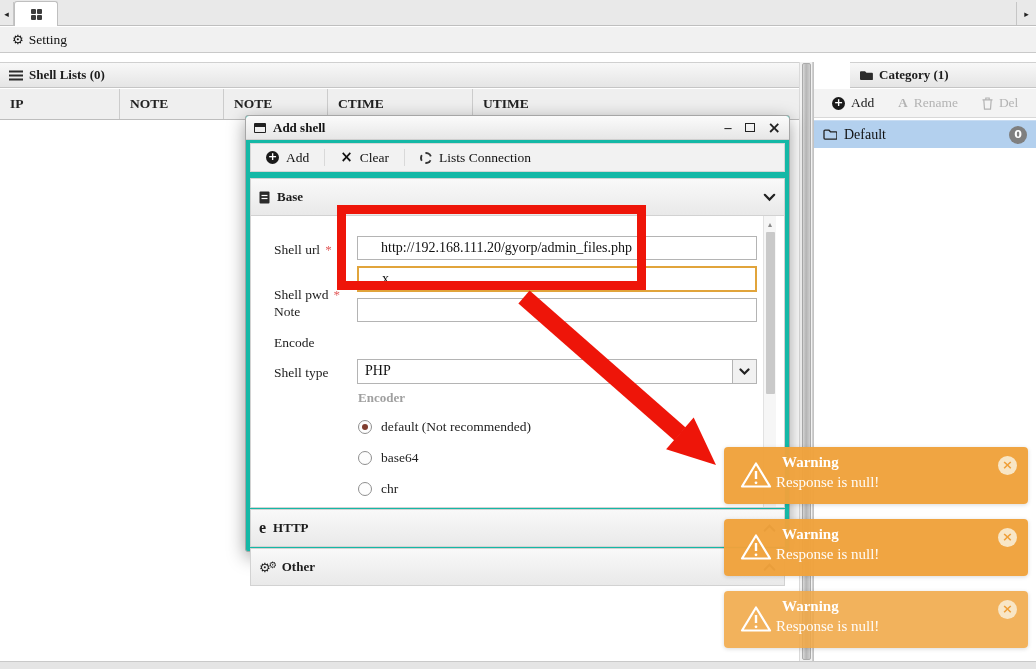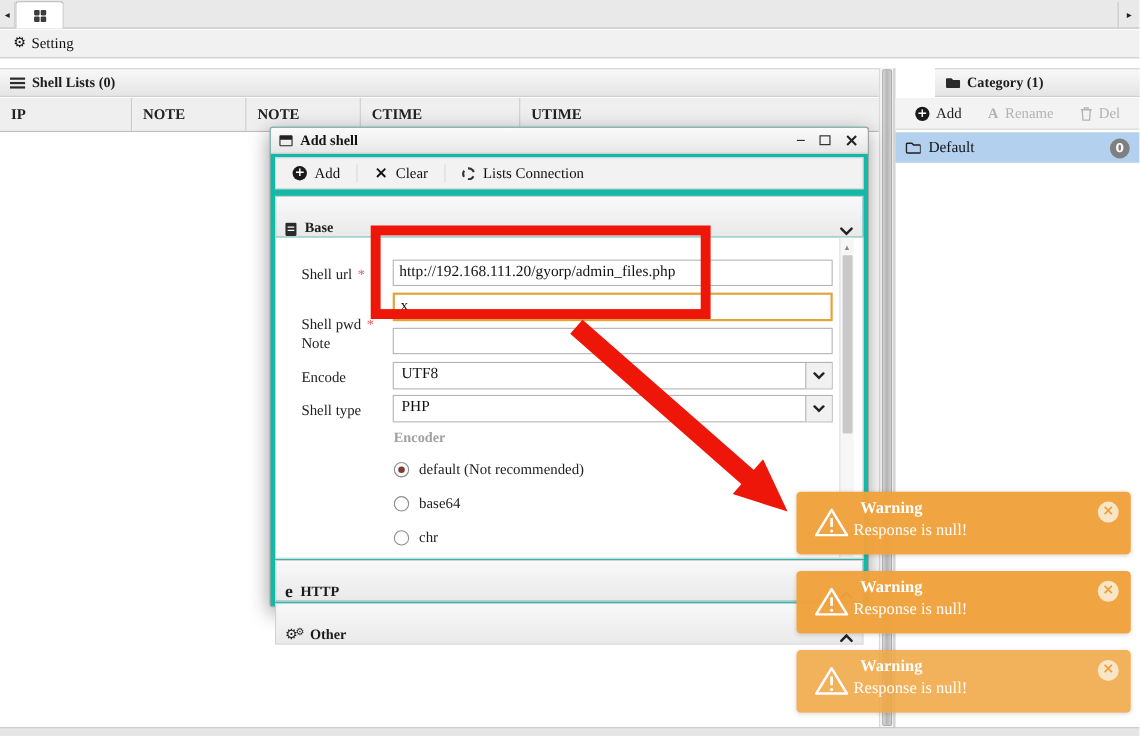--- a/index.html
+++ b/index.html
@@ -83,36 +83,36 @@
   .close-glyph { font-weight:bold; font-size:16px; line-height:14px; }
 
   .dialog-toolbar { margin:3px 4px 0 4px; height:29px; background:#f2f2f2; border:1px solid #d6d6d6;
     display:flex; align-items:center; }
   .dlg-tool { display:flex; align-items:center; gap:7px; font-size:13.5px; color:#111; padding:0 15px; cursor:default; }
   .tool-sep { width:1px; height:17px; background:#d9d9d9; }
   .clear-x { font-weight:bold; font-size:15px; line-height:13px; }
   .spinner-icon { width:12px; height:12px; border:2px dashed #333; border-radius:50%; }
 
   .section-header { margin:0 4px; height:38px; background:linear-gradient(#f9f9f9,#e9e9e9); border:1px solid #d2d2d2;
-    display:flex; align-items:flex-end; padding:0 8px; gap:7px; font-weight:bold; font-size:13px; color:#1c1c1c; }
+    display:flex; align-items:center; padding:0 8px; gap:7px; font-weight:bold; font-size:13px; color:#1c1c1c; }
   .section-header .chev { margin-left:auto; }
   .base-header { margin-top:6px; }
   .http-header, .other-header { margin-top:1px; }
   .doc-icon { display:block; }
   .http-glyph { font-weight:bold; font-size:16px; line-height:14px; font-family:"Liberation Serif",serif; }
   .gears-icon { letter-spacing:-2px; }
   .gears-icon .g1 { font-size:13px; }
   .gears-icon .g2 { font-size:9px; vertical-align:4px; }
 
   .form-area { position:relative; margin:0 4px; height:292px; background:#ffffff;
     border:1px solid #d2d2d2; border-top:none; overflow:hidden; }
   .form-label { position:absolute; left:23px; font-size:13.5px; color:#222; }
   .req-star { color:#e25b5b; margin-left:5px; font-size:13px; }
   .text-input { position:absolute; left:106px; width:400px; height:24px; border:1px solid #b4b4b4;
-    padding:0 5px; font-size:14px; font-family:"Liberation Serif","DejaVu Serif",serif; color:#111; background:#fff; outline:none; }
+    padding:0 23px; font-size:14px; font-family:"Liberation Serif","DejaVu Serif",serif; color:#111; background:#fff; outline:none; }
   .pwd-input { border:2px solid #e1a43b; height:26px; }
   .select-box { position:absolute; left:106px; width:400px; height:25px; border:1px solid #b4b4b4; background:#fff; }
   .select-value { position:absolute; left:7px; top:3px; font-size:14px; color:#111; }
   .select-btn { position:absolute; right:0; top:0; width:24px; height:23px; background:#f1f1f1;
     border-left:1px solid #b4b4b4; display:flex; align-items:center; justify-content:center; }
   .encoder-label { position:absolute; left:107px; font-size:13px; font-weight:bold; color:#a0a0a0; }
   .radio-row { position:absolute; left:107px; display:flex; align-items:center; gap:9px; }
   .radio-circle { width:14px; height:14px; border:1px solid #8f8f8f; border-radius:50%; background:#fdfdfd;
     display:flex; align-items:center; justify-content:center; }
   .radio-dot { width:6px; height:6px; border-radius:50%; background:#803c2e; }
@@ -270,28 +270,20 @@
     <span class="form-label" style="top:26px"><span>Shell url</span><span class="req-star">*</span></span>
     <input class="text-input" style="top: 20px;" value="http://192.168.111.20/gyorp/admin_files.php">
 
     <span class="form-label" style="top:71px"><span>Shell pwd</span><span class="req-star">*</span></span>
     <input class="text-input pwd-input" style="top: 50px;" value="x">
 
     <span class="form-label" style="top:88px">Note</span>
     <input class="text-input" style="top: 82px;" value="">
 
     <span class="form-label" style="top:119px">Encode</span>
-    <div class="select-box" style="top:113px">
-      <span class="select-value">UTF8</span>
-      <span class="select-btn">
-        <svg width="11" height="8" viewBox="0 0 11 8">
-          <path d="M1.5 1.5 L5.5 5.5 L9.5 1.5" fill="none" stroke="#222" stroke-width="2.2" stroke-linecap="round"></path>
-        </svg>
-      </span>
-    </div>
 
     <span class="form-label" style="top:149px">Shell type</span>
     <div class="select-box" style="top:143px">
       <span class="select-value">PHP</span>
       <span class="select-btn">
         <svg width="11" height="8" viewBox="0 0 11 8">
           <path d="M1.5 1.5 L5.5 5.5 L9.5 1.5" fill="none" stroke="#222" stroke-width="2.2" stroke-linecap="round"></path>
         </svg>
       </span>
     </div>

